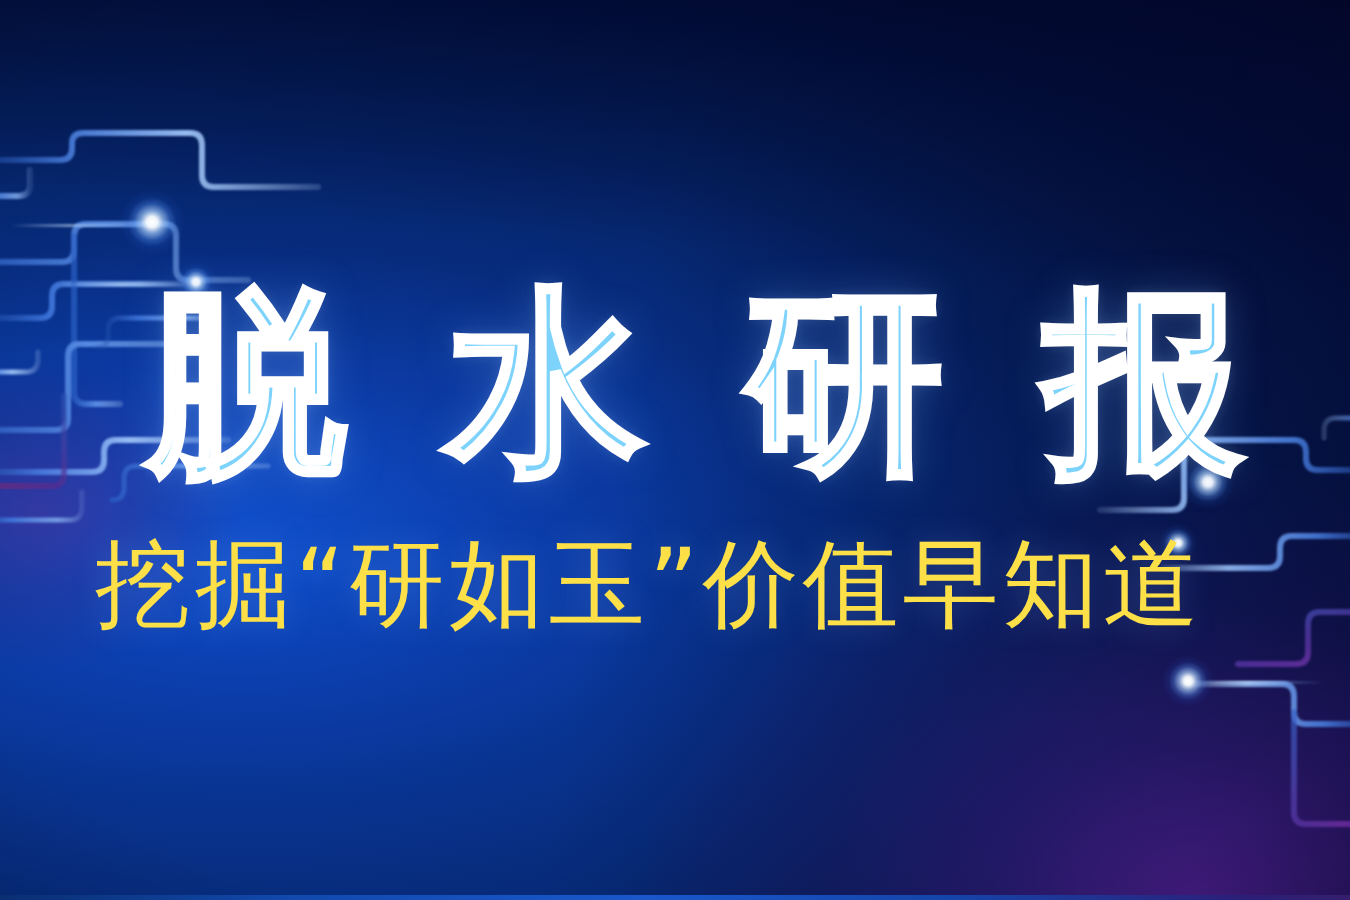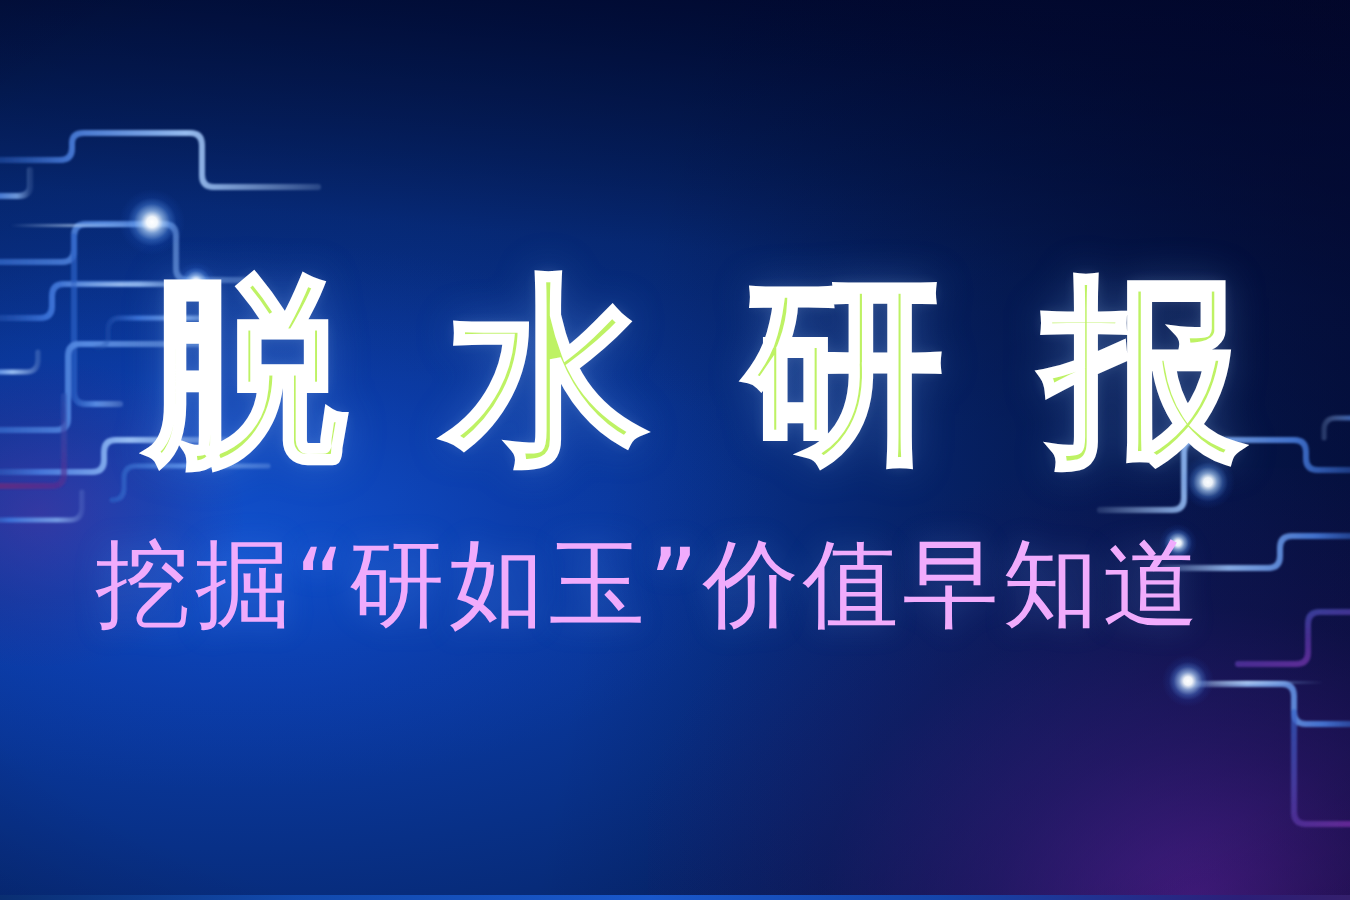--- a/index.html
+++ b/index.html
@@ -81,41 +81,41 @@
 
   
   .text-wrap{
     position:absolute;
     left:0; right:0; top:0; bottom:0;
     z-index:5;
   }
   .title{
     position:absolute;
     left:148px;
-    top:272px;
+    top:284px;
     width:1060px;
     font-size:198px;
     line-height:1;
     font-weight:900;
-    color:#bef264;
+    color:#7dd3fc;
     letter-spacing:16px;
     white-space:nowrap;
     text-shadow:0 0 42px rgba(120,175,255,.34), 0 0 14px rgba(200,224,255,.20);
     -webkit-text-stroke:5px #ffffff;
     font-family:"DejaVu Sans","Liberation Sans",sans-serif;
   }
   .subtitle{
     position:absolute;
     left:95px;
     top:536px;
     width:1180px;
     font-size:96px;
     line-height:1;
     font-weight:500;
-    color:#f0abfc;
+    color:#fde047;
     letter-spacing:4px;
     white-space:nowrap;
     text-shadow:0 0 30px rgba(120,175,255,.30);
     font-family:"DejaVu Sans","Liberation Sans",sans-serif;
   }
 </style>
 </head>
 <body>
 
 <div id="poster">

